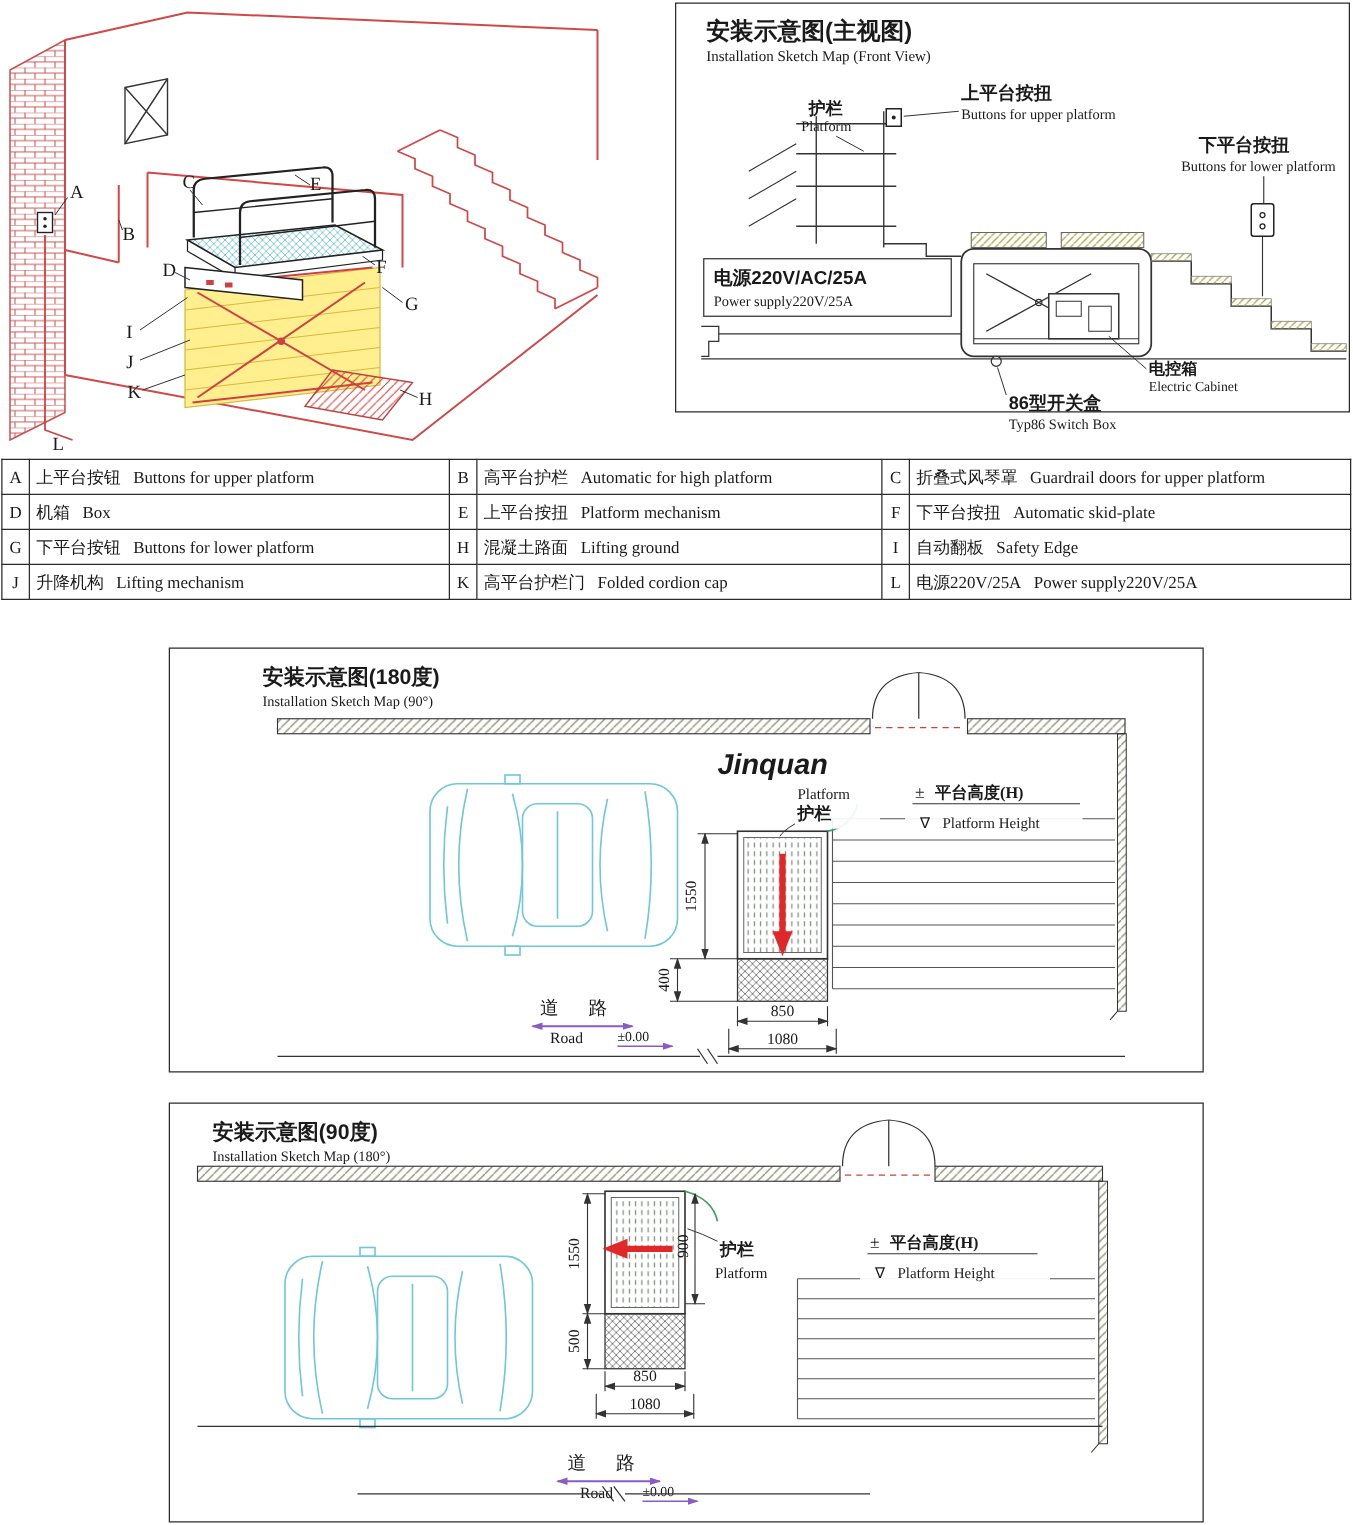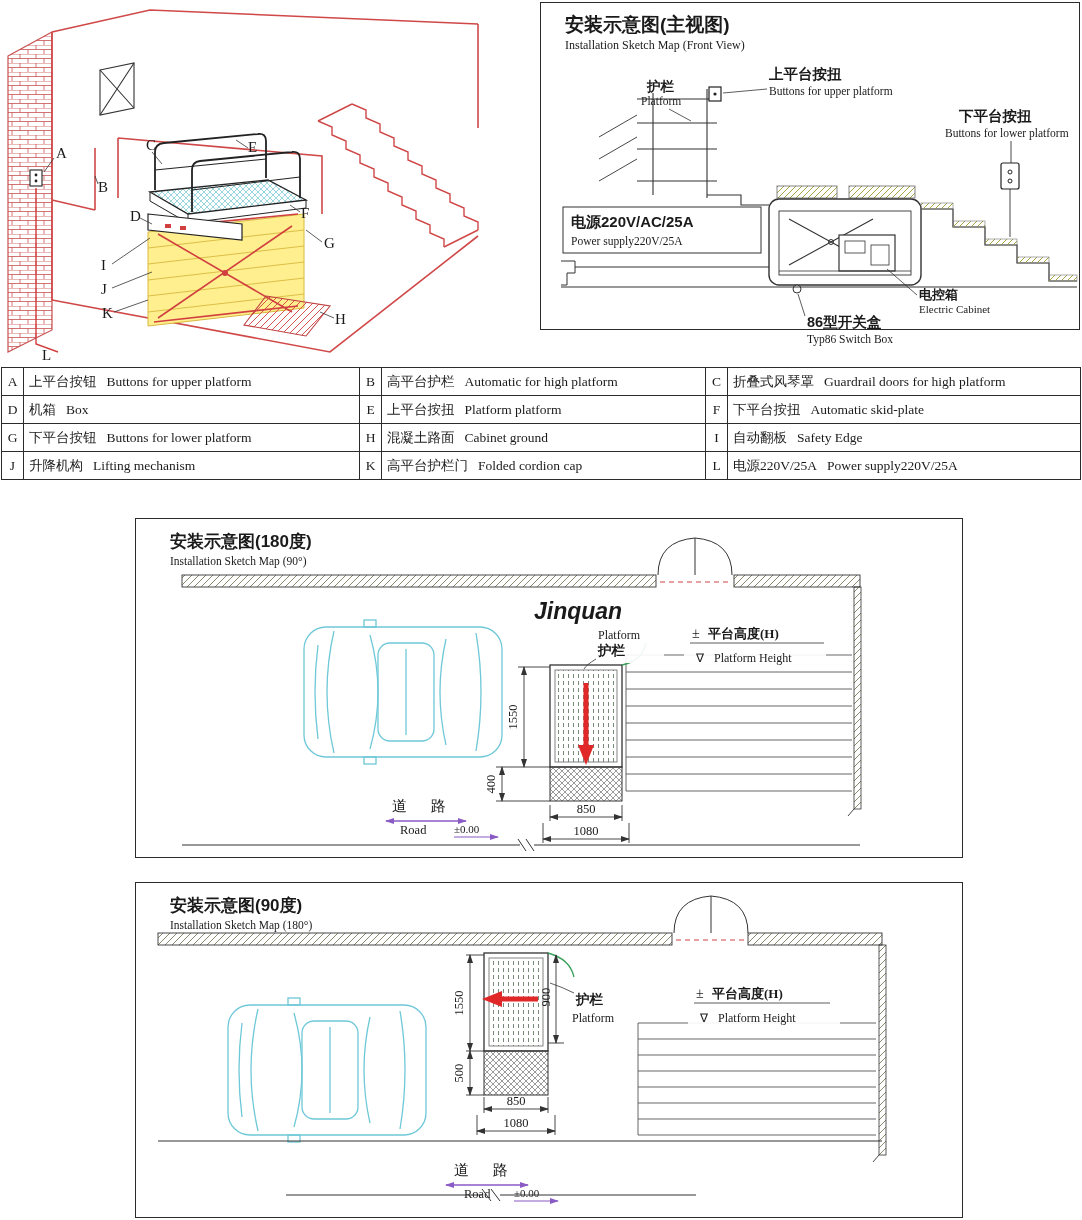--- a/index.html
+++ b/index.html
@@ -217,50 +217,50 @@
         <col style="width:22px">
         <col>
       </colgroup>
     <tbody>
         <tr>
       <td class="k">A</td>
       <td class="d"><span class="cn">上平台按钮</span><span>Buttons for upper platform</span></td>
       <td class="k">B</td>
       <td class="d"><span class="cn">高平台护栏</span><span>Automatic for high platform</span></td>
       <td class="k">C</td>
-      <td class="d"><span class="cn">折叠式风琴罩</span><span>Guardrail doors for high platform</span></td>
+      <td class="d"><span class="cn">折叠式风琴罩</span><span>Guardrail doors for upper platform</span></td>
     </tr>
     <tr>
       <td class="k">D</td>
       <td class="d"><span class="cn">机箱</span><span>Box</span></td>
       <td class="k">E</td>
-      <td class="d"><span class="cn">上平台按扭</span><span>Platform platform</span></td>
+      <td class="d"><span class="cn">上平台按扭</span><span>Platform mechanism</span></td>
       <td class="k">F</td>
       <td class="d"><span class="cn">下平台按扭</span><span>Automatic skid-plate</span></td>
     </tr>
     <tr>
       <td class="k">G</td>
       <td class="d"><span class="cn">下平台按钮</span><span>Buttons for lower platform</span></td>
       <td class="k">H</td>
-      <td class="d"><span class="cn">混凝土路面</span><span>Cabinet ground</span></td>
+      <td class="d"><span class="cn">混凝土路面</span><span>Lifting ground</span></td>
       <td class="k">I</td>
       <td class="d"><span class="cn">自动翻板</span><span>Safety Edge</span></td>
     </tr>
     <tr>
       <td class="k">J</td>
       <td class="d"><span class="cn">升降机构</span><span>Lifting mechanism</span></td>
       <td class="k">K</td>
       <td class="d"><span class="cn">高平台护栏门</span><span>Folded cordion cap</span></td>
       <td class="k">L</td>
       <td class="d"><span class="cn">电源220V/25A</span><span>Power supply220V/25A</span></td>
     </tr>
   </tbody>
     </table>
 
-  <div class="panel" style="left:135px;top:518px;width:828px;height:340px;">
+  <div class="panel" style="left:135px;top:518px;width:828px;height:340px;padding-left:40px;">
     <svg width="826" height="338" viewBox="0 0 826 338">
       <defs>
         <pattern id="p180-wall" width="7" height="7" patternUnits="userSpaceOnUse">
           <path d="M0,7L7,0" stroke="#8a8a6e" stroke-width="1" fill="none"></path>
         </pattern>
         <pattern id="p180-plat" width="5" height="7" patternUnits="userSpaceOnUse">
           <path d="M2.5,1 V5" stroke="#7a8a7a" stroke-width="1" fill="none"></path>
         </pattern>
         <pattern id="p180-x" width="6" height="6" patternUnits="userSpaceOnUse">
           <path d="M0,6L6,0M0,0L6,6" stroke="#707070" stroke-width="0.7" fill="none"></path>

